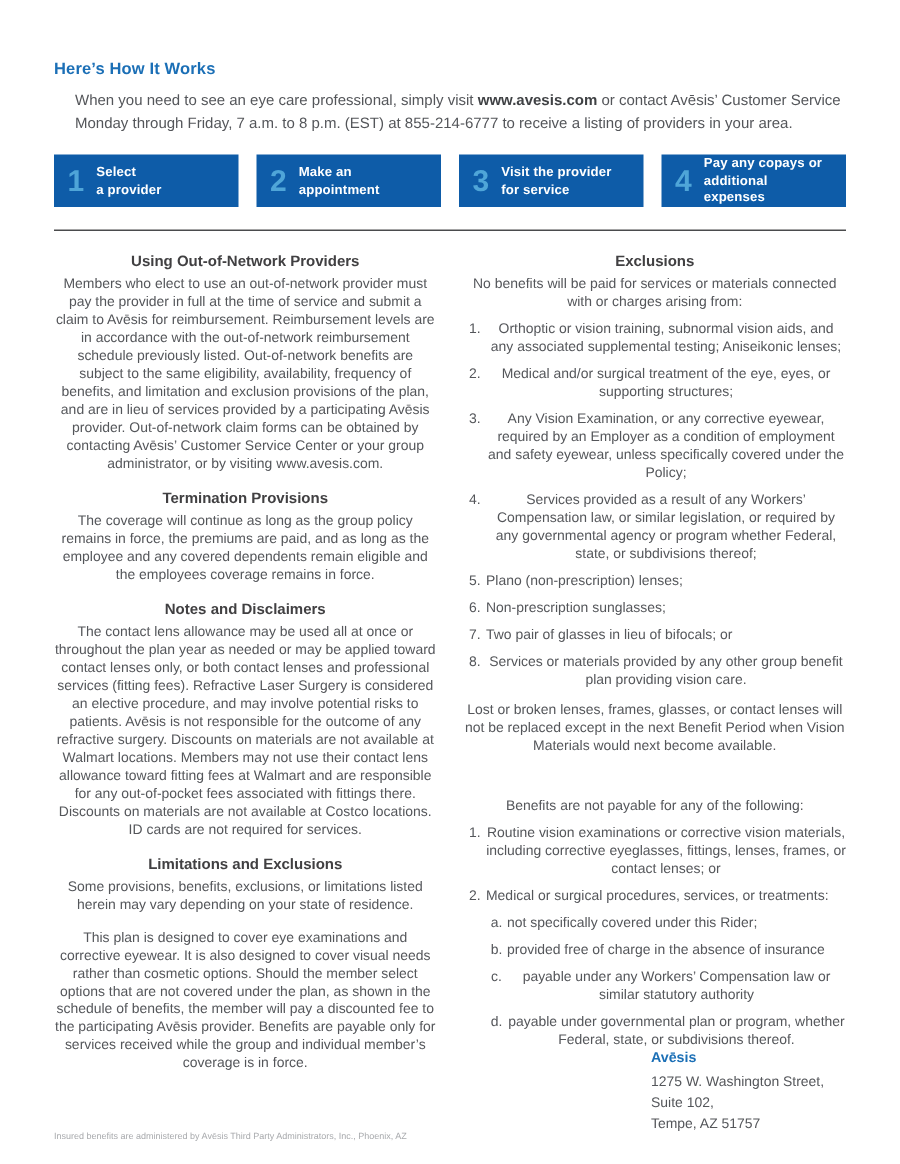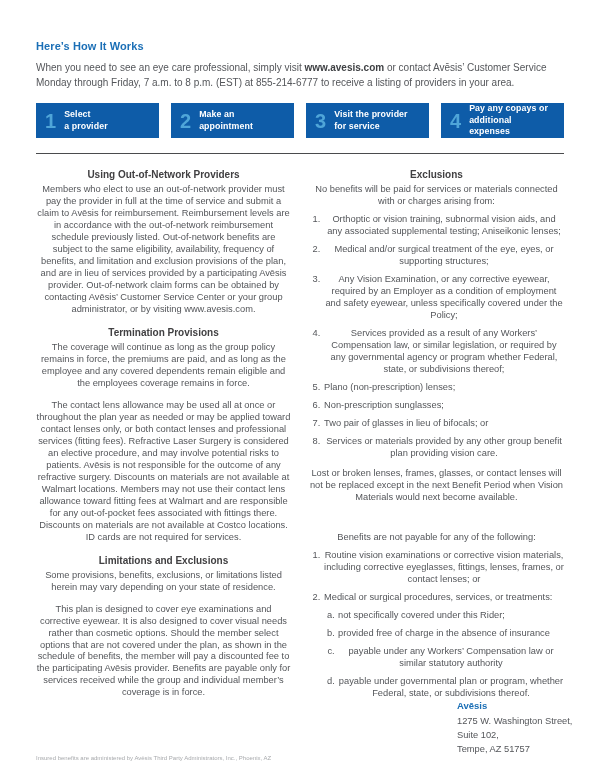--- a/index.html
+++ b/index.html
@@ -10,21 +10,21 @@
     position:relative; overflow:hidden;
     color:#54565a;
   }
   .page { position:absolute; inset:0; background:#ffffff; }
   .content { padding:40px 36px 0 36px; }
 
   .title {
     color:#1b6fb6; font-size:11px; font-weight:bold;
     margin-bottom:8px; letter-spacing:0.1px;
   }
-  .intro { font-size:10px; color:#54565a; line-height:1.5; max-width:530px; }
+  .intro { font-size:10px; color:#54565a; line-height:1.5; max-width:530px;margin-left:14px; }
   .intro b { color:#3f4144; }
 
   .steps { display:flex; gap:12px; margin-top:13px; }
   .step {
     flex:1; background:#0e5ca8; color:#fff;
     display:flex; align-items:center;
     padding:5px 9px; height:35px;
   }
   .step-number {
     color:#4fa5d8; font-size:20px; font-weight:bold;
@@ -53,21 +53,21 @@
   .sub-list { margin:6px 0 0 15px; }
   .sub-item { display:flex; margin-bottom:6px; font-size:9.3px; line-height:1.29; }
   .sub-marker { flex:none; width:14px; }
   .plain-para { font-size:9.3px; line-height:1.29; margin:8px 0 28px 0; }
 
   .fine-print {
     position:absolute; left:36px; top:728px;
     font-size:6px; color:#a8aaad; line-height:12px; white-space:pre;
   }
   .address {
-    position:absolute; left:457px; top:699px;
+    position:absolute; left:434px; top:699px;
     font-size:9.3px; color:#54565a; line-height:14px;
   }
   .brand { color:#1b6fb6; font-weight:bold; font-size:9.5px; margin-bottom:1px; }
 </style>
 </head>
 <body>
 
 <div class="page">
   <div class="content">
 
@@ -105,20 +105,21 @@
       <div class="col">
         <div class="sec">
           <div class="sec-heading">Using Out-of-Network Providers</div>
           <p class="sec-body">Members who elect to use an out-of-network provider must pay the provider in full at the time of service and submit a claim to Avēsis for reimbursement. Reimbursement levels are in accordance with the out-of-network reimbursement schedule previously listed. Out-of-network benefits are subject to the same eligibility, availability, frequency of benefits, and limitation and exclusion provisions of the plan, and are in lieu of services provided by a participating Avēsis provider. Out-of-network claim forms can be obtained by contacting Avēsis’ Customer Service Center or your group administrator, or by visiting www.avesis.com.</p>
         </div>
         <div class="sec">
           <div class="sec-heading">Termination Provisions</div>
           <p class="sec-body">The coverage will continue as long as the group policy remains in force, the premiums are paid, and as long as the employee and any covered dependents remain eligible and the employees coverage remains in force.</p>
         </div>
         <div class="sec">
+          <div class="sec-heading">Notes and Disclaimers</div>
           <p class="sec-body">The contact lens allowance may be used all at once or throughout the plan year as needed or may be applied toward contact lenses only, or both contact lenses and professional services (fitting fees). Refractive Laser Surgery is considered an elective procedure, and may involve potential risks to patients. Avēsis is not responsible for the outcome of any refractive surgery. Discounts on materials are not available at Walmart locations. Members may not use their contact lens allowance toward fitting fees at Walmart and are responsible for any out-of-pocket fees associated with fittings there. Discounts on materials are not available at Costco locations. ID cards are not required for services.</p>
         </div>
         <div class="sec">
           <div class="sec-heading">Limitations and Exclusions</div>
           <p class="sec-body">Some provisions, benefits, exclusions, or limitations listed herein may vary depending on your state of residence.</p>
         </div>
         <div class="sec">
           <p class="sec-body">This plan is designed to cover eye examinations and corrective eyewear. It is also designed to cover visual needs rather than cosmetic options. Should the member select options that are not covered under the plan, as shown in the schedule of benefits, the member will pay a discounted fee to the participating Avēsis provider. Benefits are payable only for services received while the group and individual member’s coverage is in force.</p>
         </div>
       </div>

